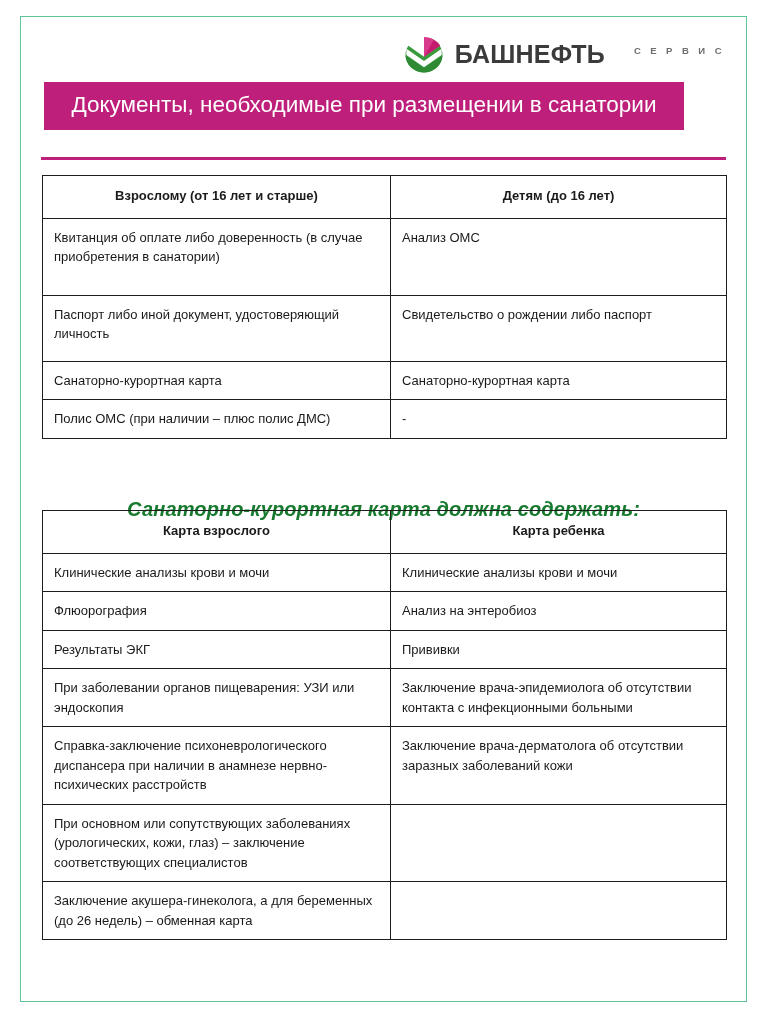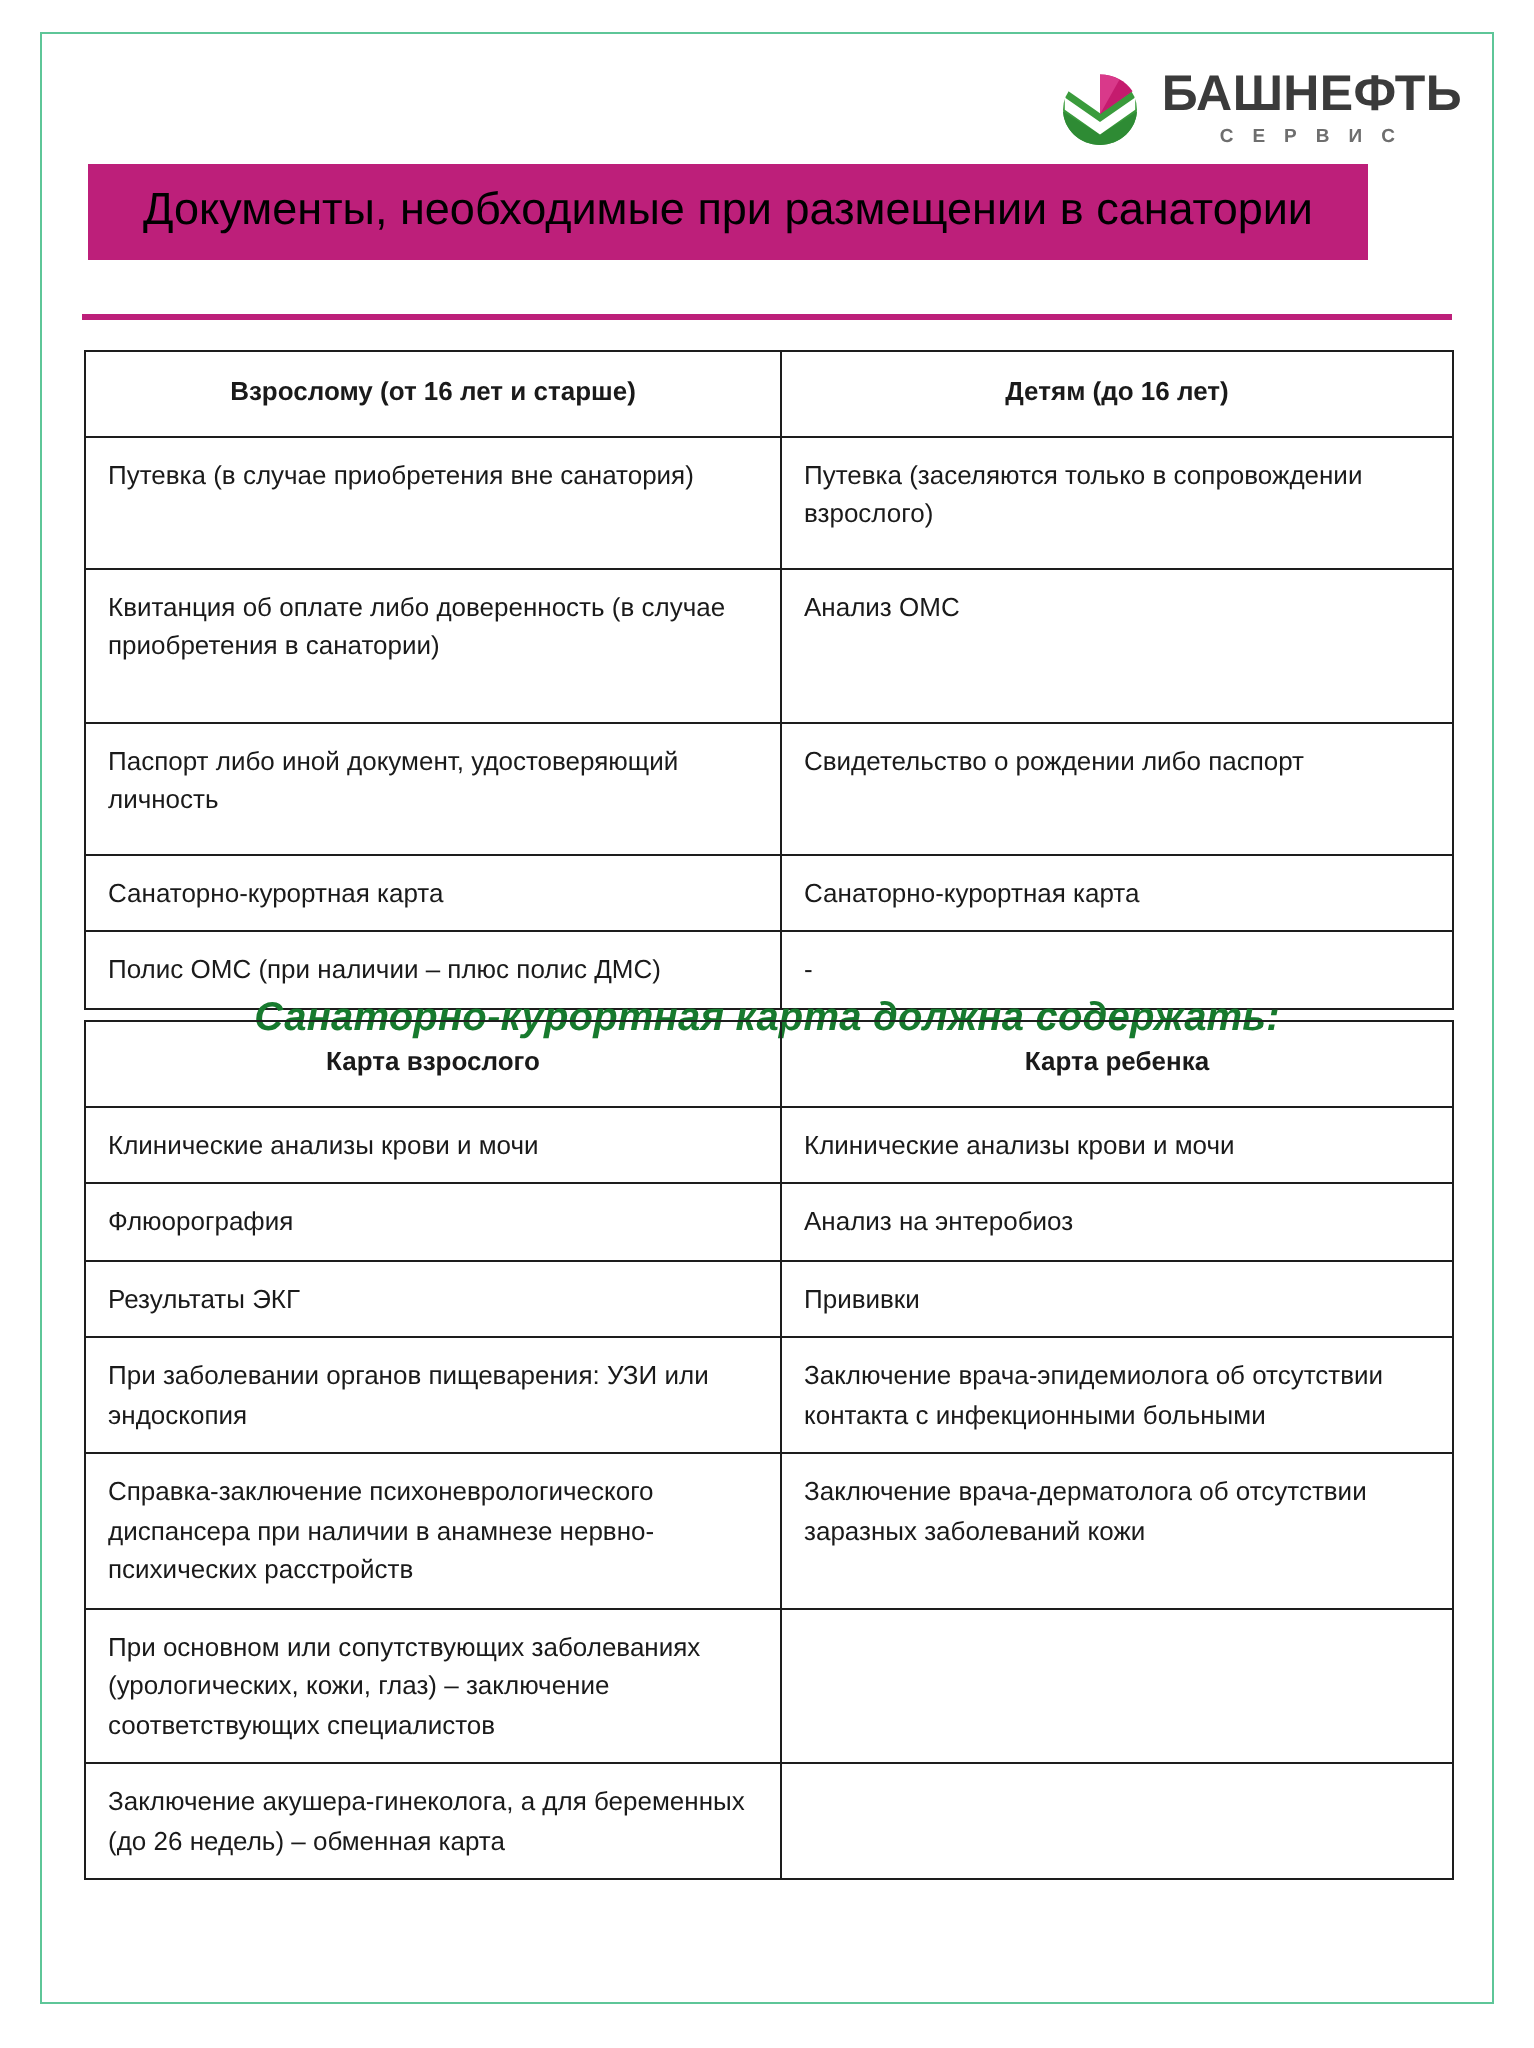--- a/index.html
+++ b/index.html
@@ -48,21 +48,21 @@
     align-items: center;
     gap: 9px;
   }
   .logo-mark {
     width: 44px;
     height: 44px;
     flex: none;
   }
   .logo-text {
     display: flex;
-    flex-direction: column;
+    flex-direction: row;
     justify-content: flex-start;
     line-height: 1;
   }
   .logo-title {
     font-family: "Liberation Sans", sans-serif;
     font-weight: bold;
     font-size: 25px;
     letter-spacing: 0.2px;
     color: #3b3b3b;
   }
@@ -82,21 +82,21 @@
     position: absolute;
     left: 44px;
     top: 82px;
     width: 640px;
     padding: 7px 10px 10px 10px;
     background: #bd1f7a;
     box-sizing: border-box;
     text-align: center;
   }
   .banner-text {
-    color: #000000;
+    color: #ffffff;
     font-size: 22.5px;
     line-height: 1.38;
     font-family: "Liberation Sans", sans-serif;
     font-weight: normal;
   }
   .divider {
     position: absolute;
     left: 41px;
     top: 157px;
     width: 685px;
@@ -189,24 +189,20 @@
           <col class="col-a">
           <col class="col-b">
         </colgroup>
       <thead>
         <tr>
           <th>Взрослому (от 16 лет и старше)</th>
           <th>Детям (до 16 лет)</th>
         </tr>
       </thead>
       <tbody>
-        <tr class="r-mid">
-          <td>Путевка (в случае приобретения вне санатория)</td>
-          <td>Путевка (заселяются только в сопровождении взрослого)</td>
-        </tr>
         <tr class="r-tall">
           <td>Квитанция об оплате либо доверенность (в случае приобретения в санатории)</td>
           <td>Анализ ОМС</td>
         </tr>
         <tr class="r-mid">
           <td>Паспорт либо иной документ, удостоверяющий личность</td>
           <td>Свидетельство о рождении либо паспорт</td>
         </tr>
         <tr>
           <td>Санаторно-курортная карта</td>

